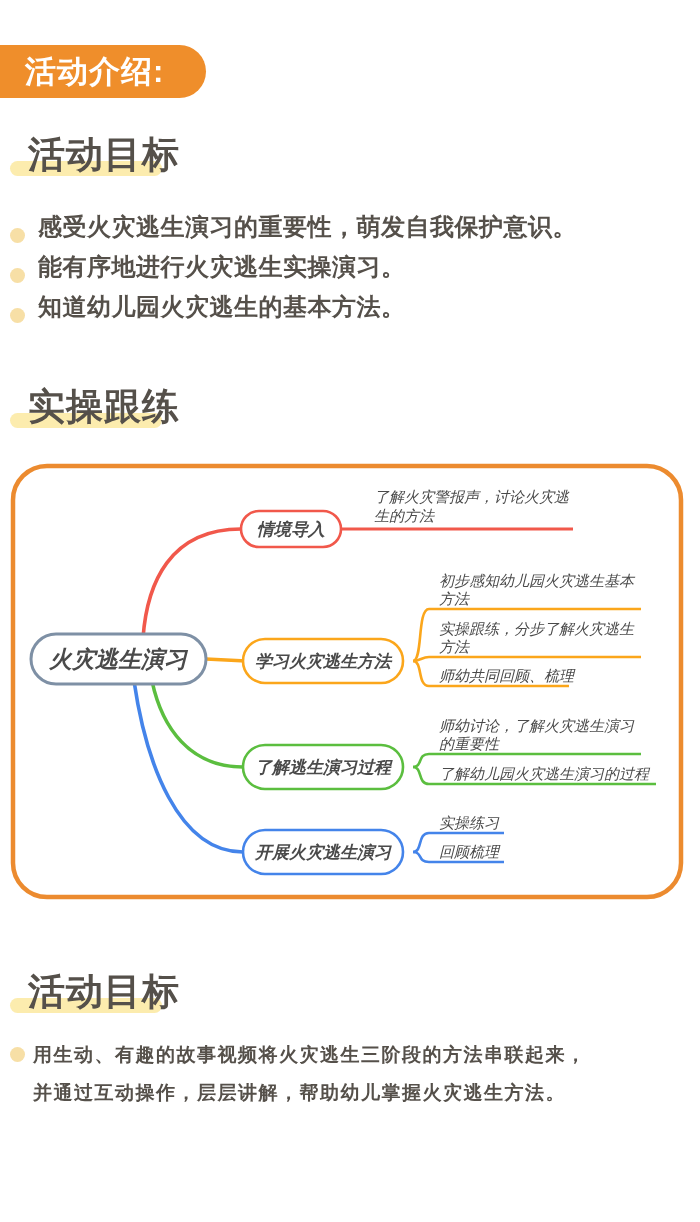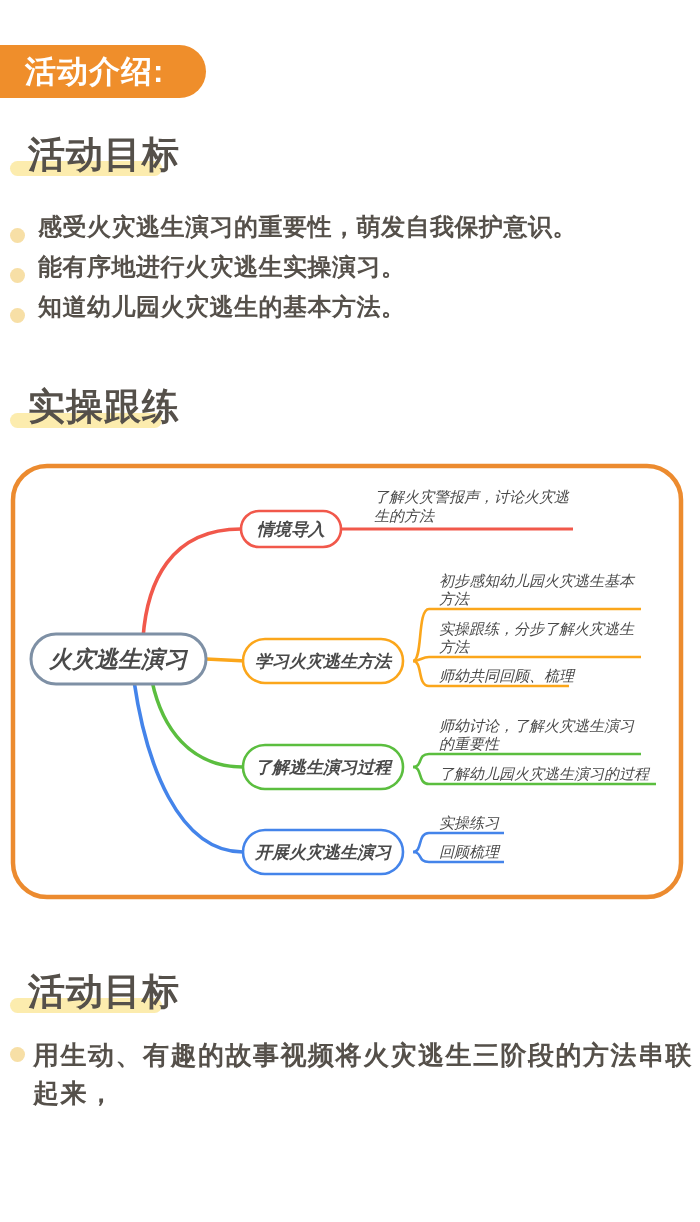--- a/index.html
+++ b/index.html
@@ -21,21 +21,21 @@
                     border-radius:8px;background:var(--heading_highlight,#FCECAE);z-index:0;}
 
   
   ul.bullets{position:absolute;left:10px;margin:0;padding:0;list-style:none;}
   .goals li{display:flex;align-items:flex-end;height:40px;
             font-size:24px;font-weight:600;color:var(--text_dark,#55504A);letter-spacing:0.5px;}
   .goals .dot{flex:none;width:15px;height:15px;border-radius:50%;
               background:var(--bullet_dot,#F7DFA6);margin:5px 13px 0 0;}
   .highlights{width:690px;}
   .highlights li{position:relative;padding-left:23px;margin-bottom:1px;
-                 font-size:26px;line-height:38px;font-weight:600;
+                 font-size:19px;line-height:38px;font-weight:600;
                  color:var(--text_dark,#55504A);letter-spacing:1.5px;}
   .highlights .dot{position:absolute;left:0;top:11px;width:15px;height:15px;
                    border-radius:50%;background:var(--bullet_dot,#F7DFA6);}
   .highlights .ln{display:block;}
 
   
   .mindmap{position:absolute;left:10px;top:463px;font-style:italic;}
   .mindmap text{fill:var(--mind_text,#4A4A4A);font-weight:600;
                 font-family:"Liberation Sans","DejaVu Sans",sans-serif;}
   .mindmap .node-label{font-size:17px;text-anchor:middle;}
@@ -127,14 +127,15 @@
 
 <div class="section-head" style="top:975px">
   <span class="hl"></span>
   <h2>活动目标</h2>
 </div>
 
 <ul class="bullets highlights" style="top:1036px">
   <li>
     <span class="dot"></span>
     <span class="ln">用生动、有趣的故事视频将火灾逃生三阶段的方法串联起来，</span>
+    <span class="ln">并通过互动操作，层层讲解，帮助幼儿掌握火灾逃生方法。</span>
   </li>
 </ul>
 
 </body></html>

